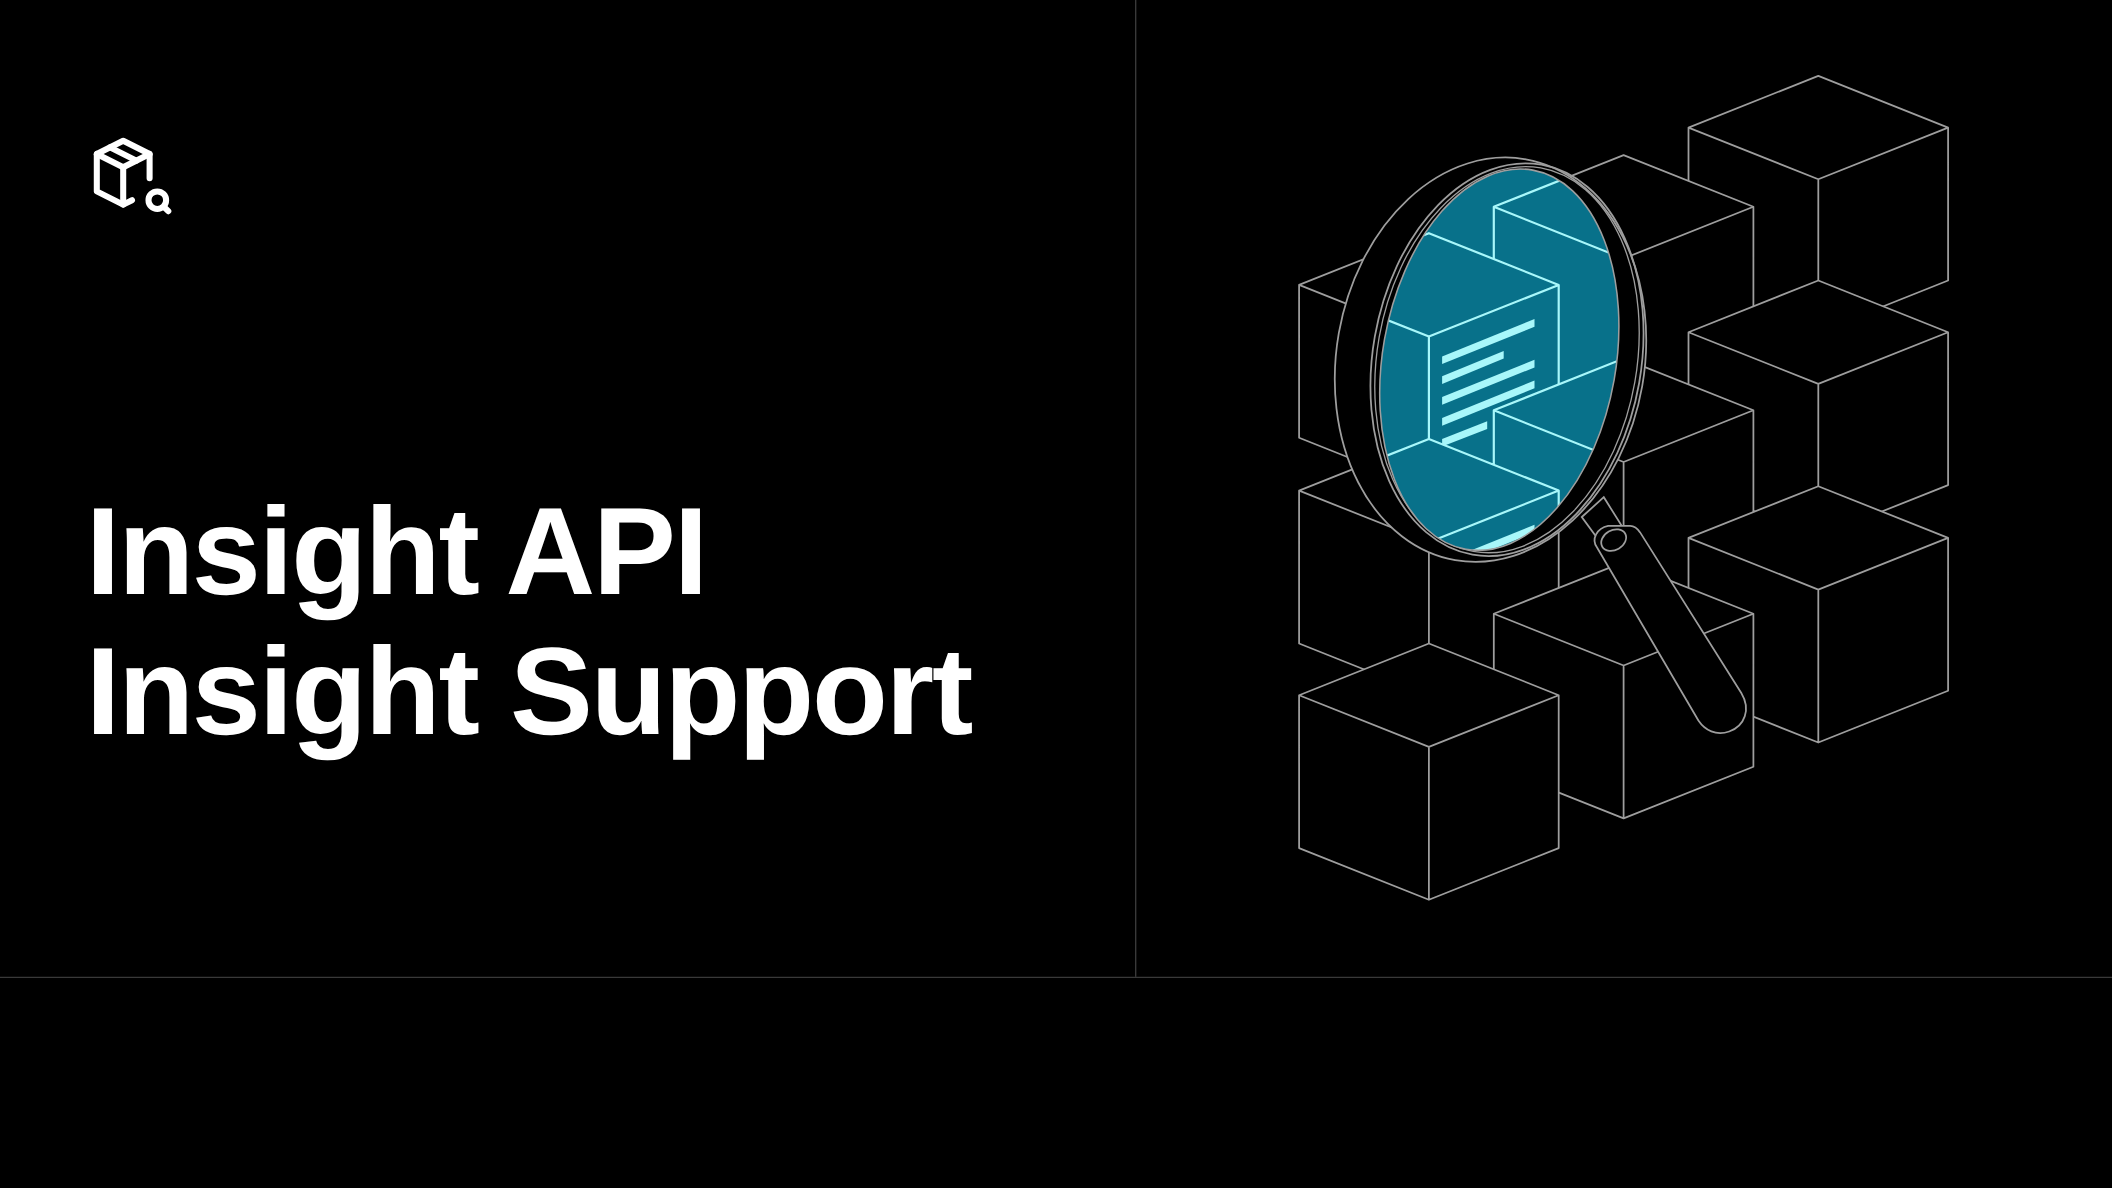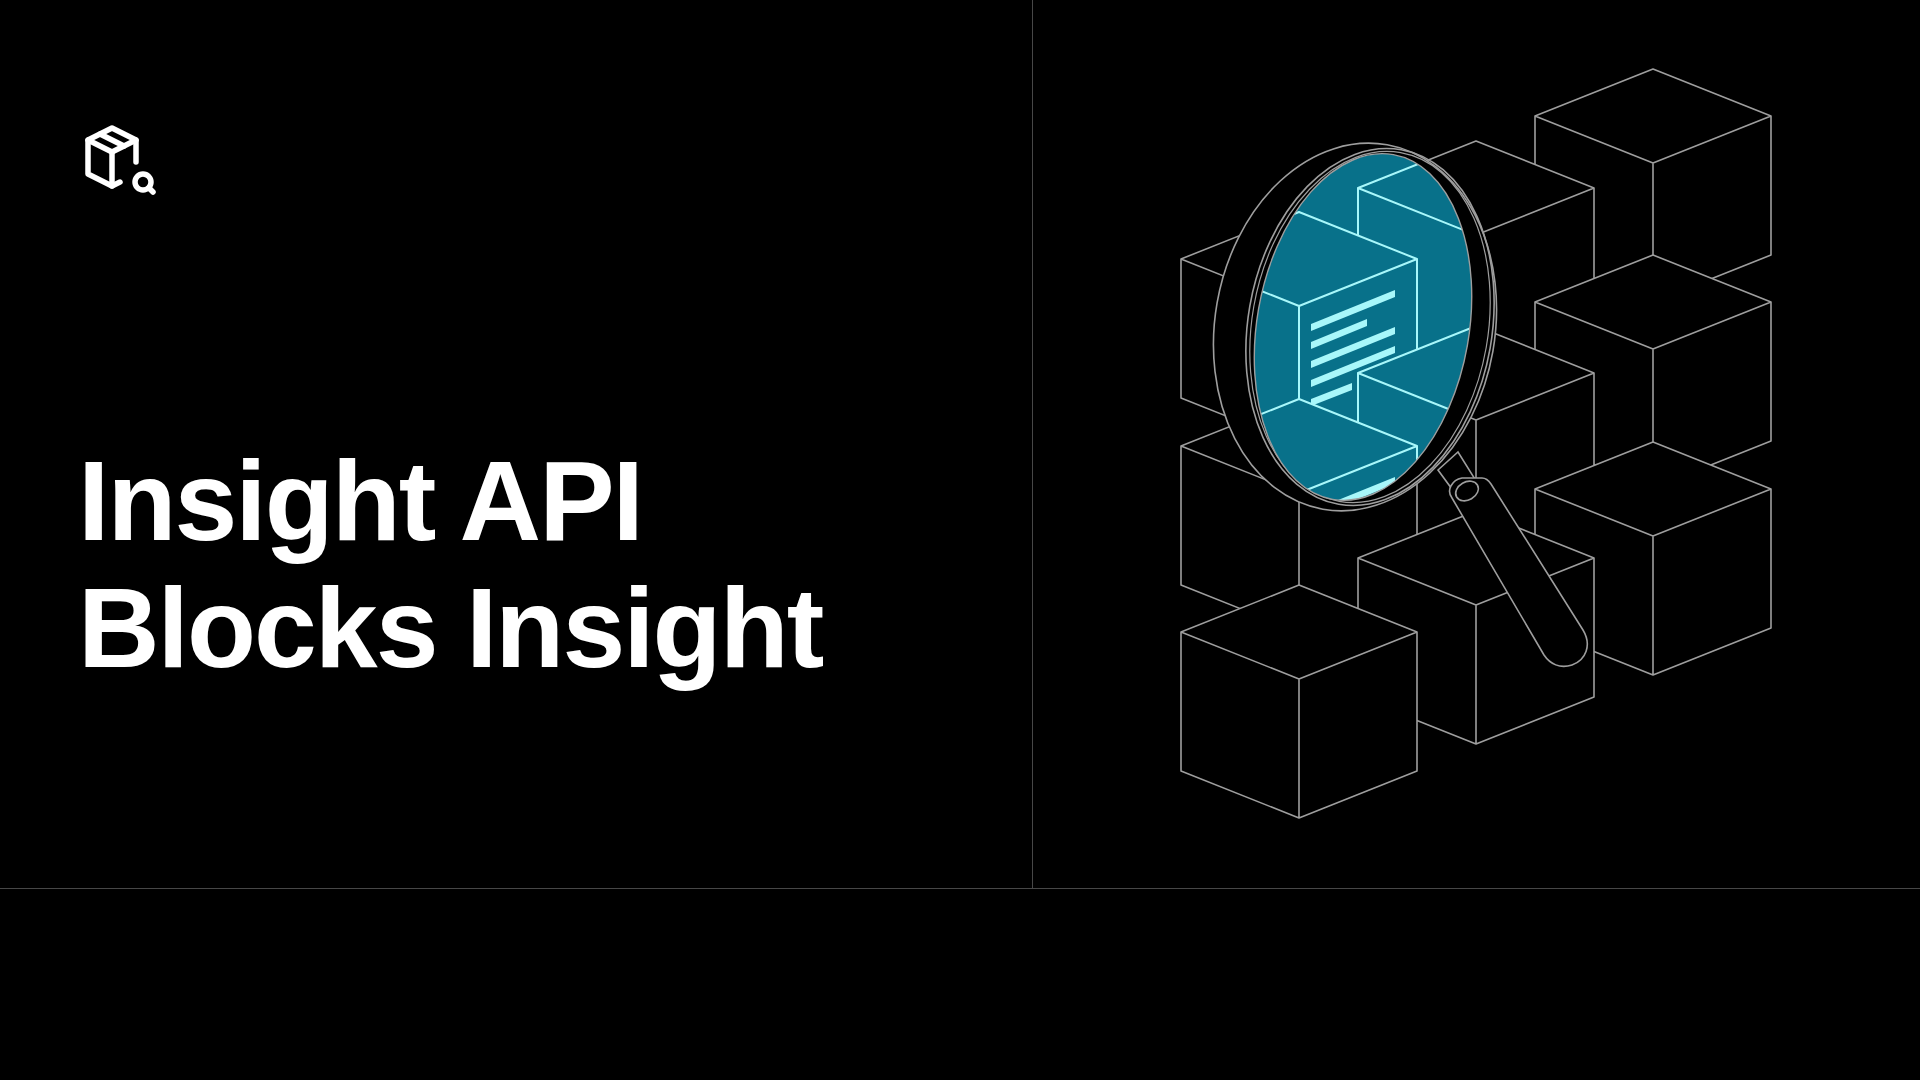--- a/index.html
+++ b/index.html
@@ -23,21 +23,21 @@
     <path d="M56 40 V18 L32 6 L8 18 V52 L32 64 L40 60"></path>
     <path d="M8 18 L32 30 L56 18"></path>
     <path d="M32 30 V64"></path>
     <path d="M20 12 L44 24"></path>
     <circle cx="63" cy="60" r="8"></circle>
     <path d="M69 66 L73 70"></path>
   </svg>
 
   <h1 class="title">
     <span>Insight API</span>
-    <span>Blocks Insight</span>
+    <span>Insight Support</span>
   </h1>
 
   <svg class="illus" viewBox="1033 0 887 888">
     <defs>
       <g id="cube">
         <path d="M0,-94 L118,-47 L118,92 L0,139 L-118,92 L-118,-47 Z" fill="#000"></path>
         <path d="M0,-94 L118,-47 L118,92 L0,139 L-118,92 L-118,-47 Z M-118,-47 L0,0 L118,-47 M0,0 L0,139" fill="none" stroke="#9E9E9E" stroke-width="1.6" stroke-linejoin="round"></path>
       </g>
       <g id="cube-lens">
         <path d="M0,-94 L118,-47 L118,92 L0,139 L-118,92 L-118,-47 Z" fill="#08718A"></path>

